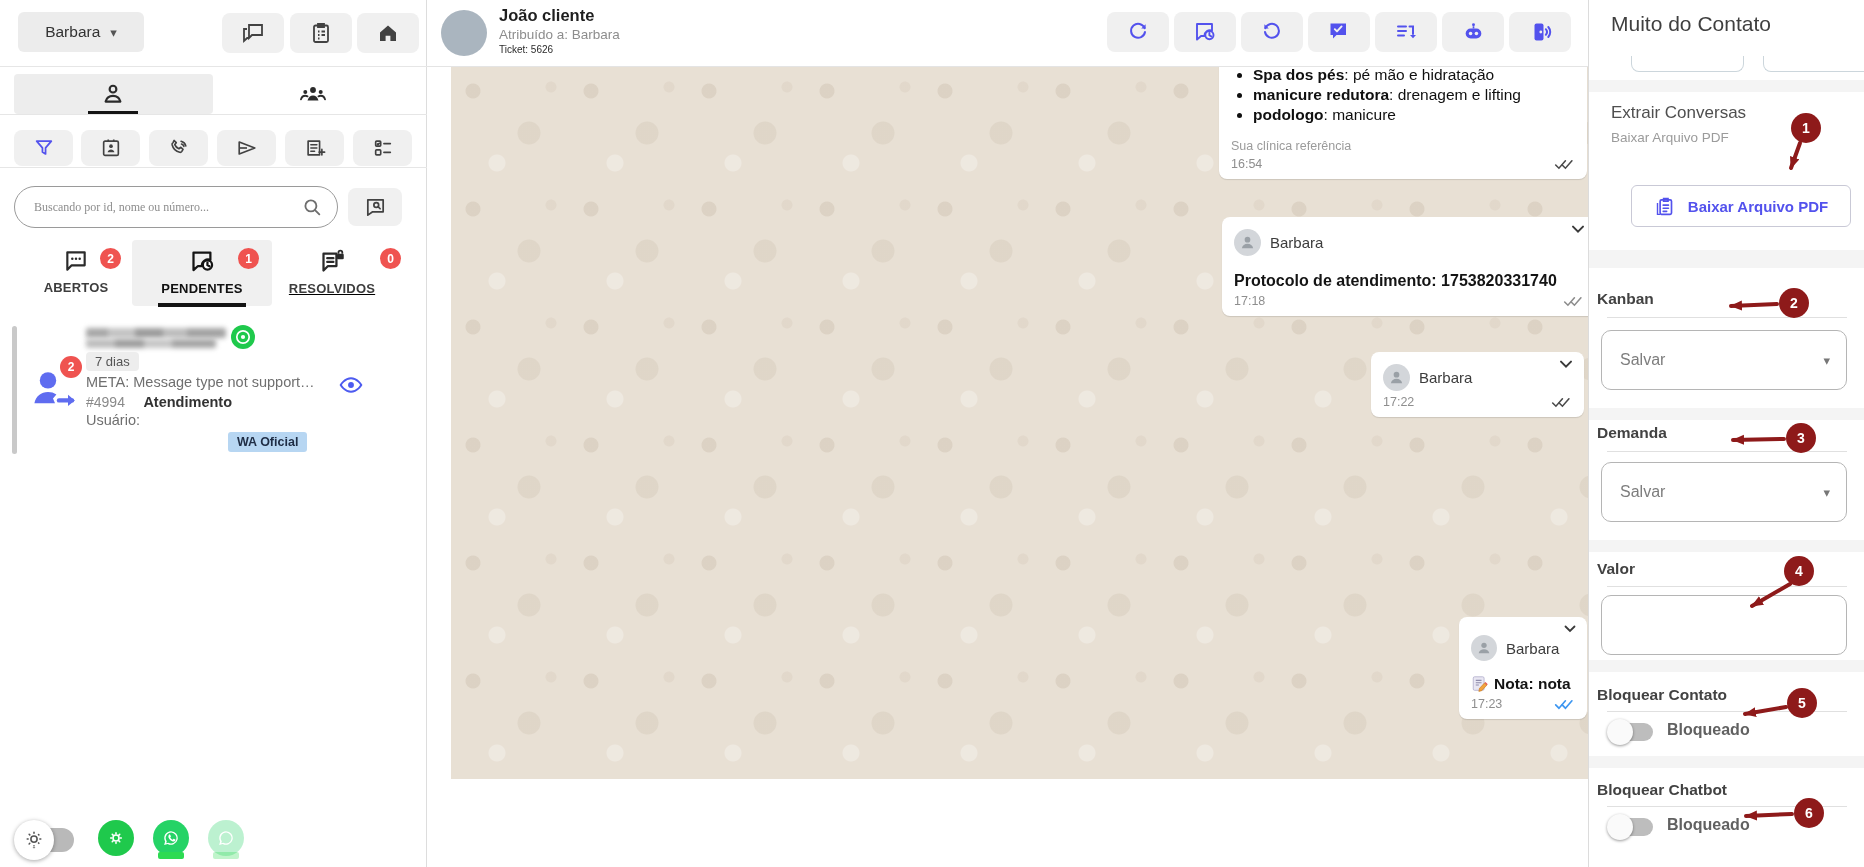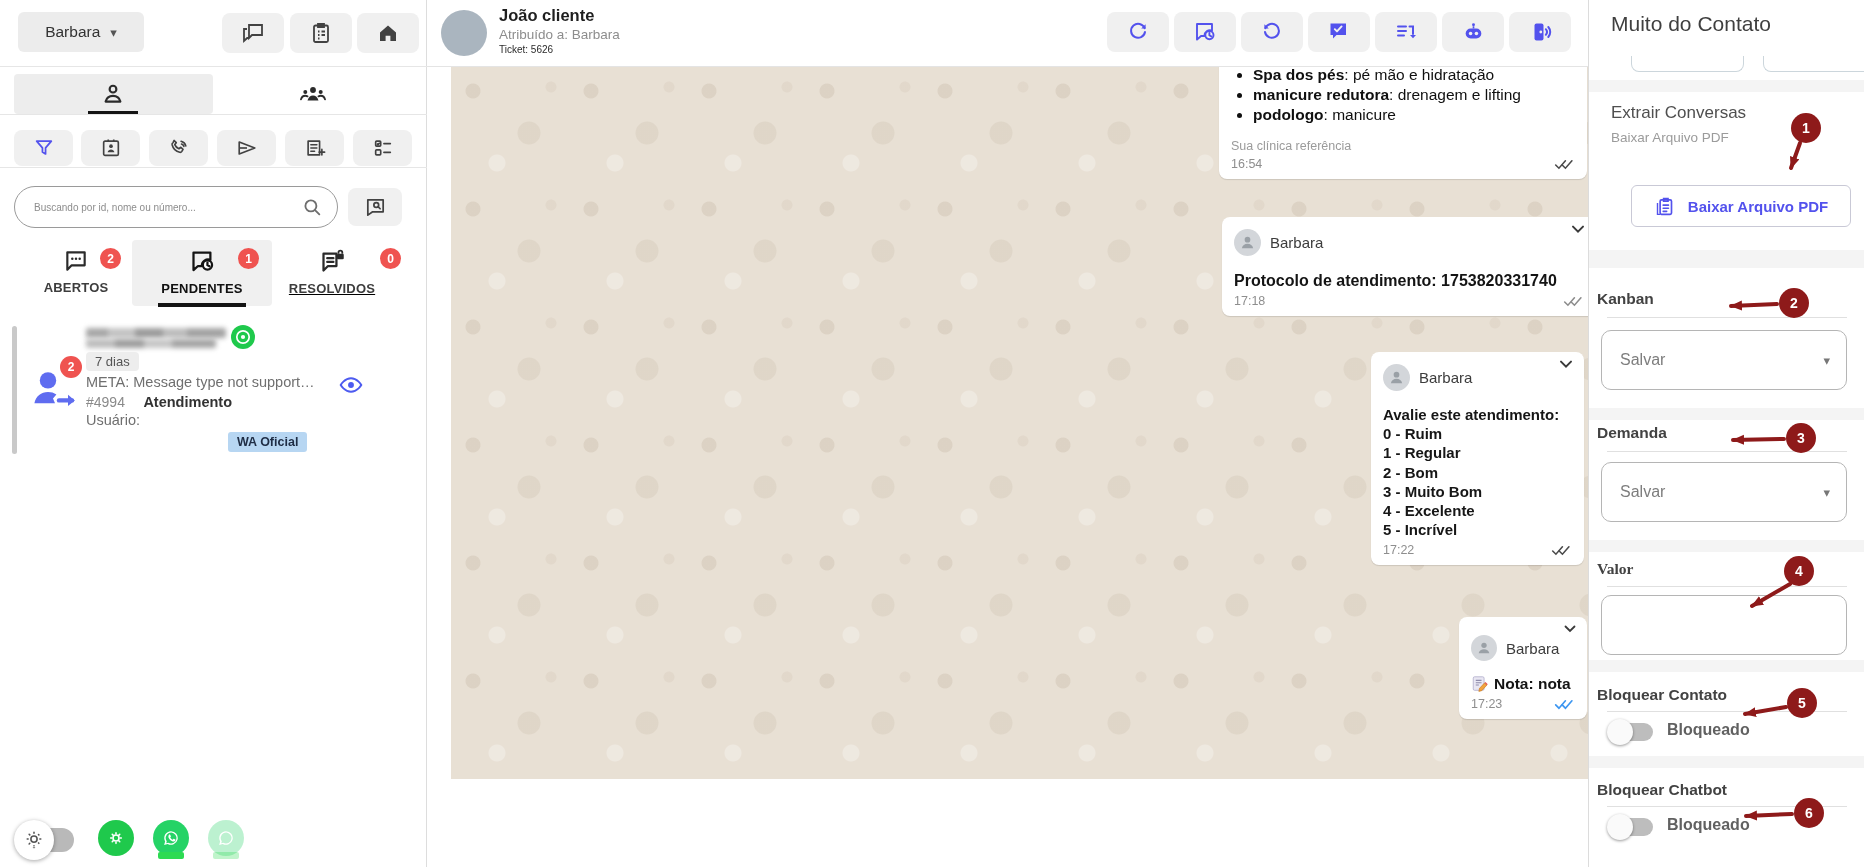--- a/index.html
+++ b/index.html
@@ -20,22 +20,22 @@
   #user-btn{left:18px;top:12px;width:126px;height:40px;background:#ececec;border-radius:6px;
     display:flex;align-items:center;justify-content:center;gap:10px;font-size:15.5px;color:#333;}
   .caret{font-size:13px;color:#555;line-height:1;}
   .topbtn{top:13px;width:62px;height:40px;}
   #tab-person-bg{left:14px;top:74px;width:199px;height:40px;background:#ededed;border-radius:4px;}
   #tab-person-underline{left:88px;top:111px;width:50px;height:3px;background:#141414;}
   .view-tab{top:78px;width:60px;height:32px;display:flex;align-items:center;justify-content:center;color:#2b2b2b;}
   .fbtn{top:130px;width:59px;height:36px;}
   #search-pill{left:14px;top:186px;width:324px;height:42px;border:1.5px solid #9a9a9a;border-radius:21px;background:#fff;
     display:flex;align-items:center;padding:0 14px 0 17px;}
-  #search-pill input{flex:1;border:0;outline:0;background:transparent;font-size:10px;color:#0c4a6e;
-    font-family:Liberation Sans, sans-serif;}
+  #search-pill input{flex:1;border:0;outline:0;background:transparent;font-size:12px;color:#0c4a6e;
+    font-family:Liberation Serif, serif;}
   #search-pill input::placeholder{color:#8d8d8d;}
   .stab{top:240px;height:66px;display:flex;flex-direction:column;align-items:center;padding-top:8px;}
   .stab .lbl{font-size:13px;font-weight:700;color:#3d3d3d;margin-top:6px;letter-spacing:.2px;}
   #stab-active-bg{left:132px;top:240px;width:140px;height:66px;background:#f0f0f0;border-radius:4px;}
   #stab-underline{left:158px;top:303px;width:88px;height:4px;background:#141414;}
 
   #ticket{left:8px;top:320px;width:414px;height:142px;background:#fff;}
   #ticket .leftbar{position:absolute;left:4px;top:6px;width:5px;height:128px;background:#c9c9c9;border-radius:3px;}
   .blurline{filter:blur(2.5px);border-radius:2px;}
   #chip-age{position:absolute;left:78px;top:32px;background:#ededed;border-radius:4px;padding:2px 9px;
@@ -406,29 +406,20 @@
           </svg>
         <div class="bhead">
           <span class="bavatar">
             <svg width="17" height="17" viewBox="0 0 24 24" fill="#9aa0a6">
                 <circle cx="12" cy="8" r="4"></circle>
                 <path d="M4 20c.8-4 4-6.2 8-6.2s7.2 2.2 8 6.2z"></path>
               </svg>
           </span>
           <span class="bname">Barbara</span>
         </div>
-        <div style="margin-top:14px;">
-          <div class="mline">Avalie este atendimento:</div>
-          <div class="mline">0 - Ruim</div>
-          <div class="mline">1 - Regular</div>
-          <div class="mline">2 - Bom</div>
-          <div class="mline">3 - Muito Bom</div>
-          <div class="mline">4 - Excelente</div>
-          <div class="mline">5 - Incrível</div>
-        </div>
         <div class="btime">
           <span>17:22</span>
           <svg width="21" height="13" viewBox="0 0 22 14" fill="none" stroke="#4a4a4a" stroke-width="1.7" stroke-linecap="round">
               <path d="M1.5 7.5 5 11l7-8"></path>
               <path d="M8.5 7.5 12 11l7-8"></path>
             </svg>
         </div>
       </div>
 
       <div class="bubble" style="top:550px;right:25px;width:128px;">
@@ -510,21 +501,21 @@
 
     <div class="rs-label" style="top:424px;">Demanda</div>
     <div class="rs-line" style="top:451px;"></div>
     <div class="rs-select" style="top:462px;">
       <span>Salvar</span>
       <span class="caret" style="color:#777;">▾</span>
     </div>
 
     <div class="gap" style="top:540px;height:12px;"></div>
 
-    <div class="rs-label" style="top:560px;font-family:Liberation Serif, serif;">Valor</div>
+    <div class="rs-label" style="top:560px;">Valor</div>
     <div class="rs-line" style="top:586px;"></div>
     <div class="abs" style="left:12px;top:595px;width:246px;height:60px;border:1px solid #b5b5b5;border-radius:10px;background:#fff;"></div>
 
     <div class="gap" style="top:660px;height:12px;"></div>
 
     <div class="rs-label" style="top:686px;">Bloquear Contato</div>
     <div class="rs-line" style="top:711px;"></div>
     <div class="sw-track" style="left:24px;top:723px;"></div>
     <div class="sw-thumb" style="left:18px;top:719px;"></div>
     <div class="blk-state" style="top:721px;">Bloqueado</div>

